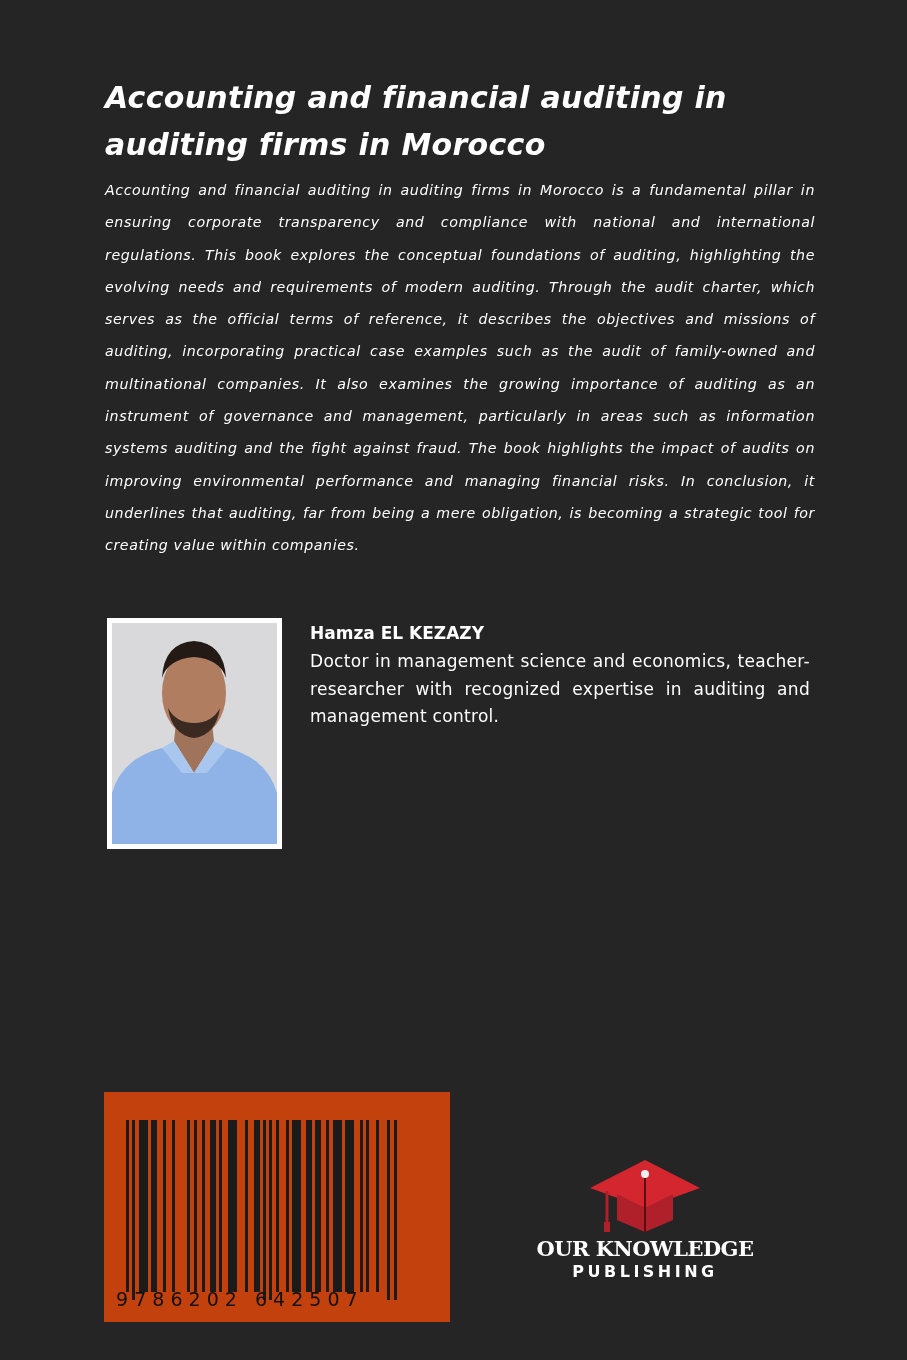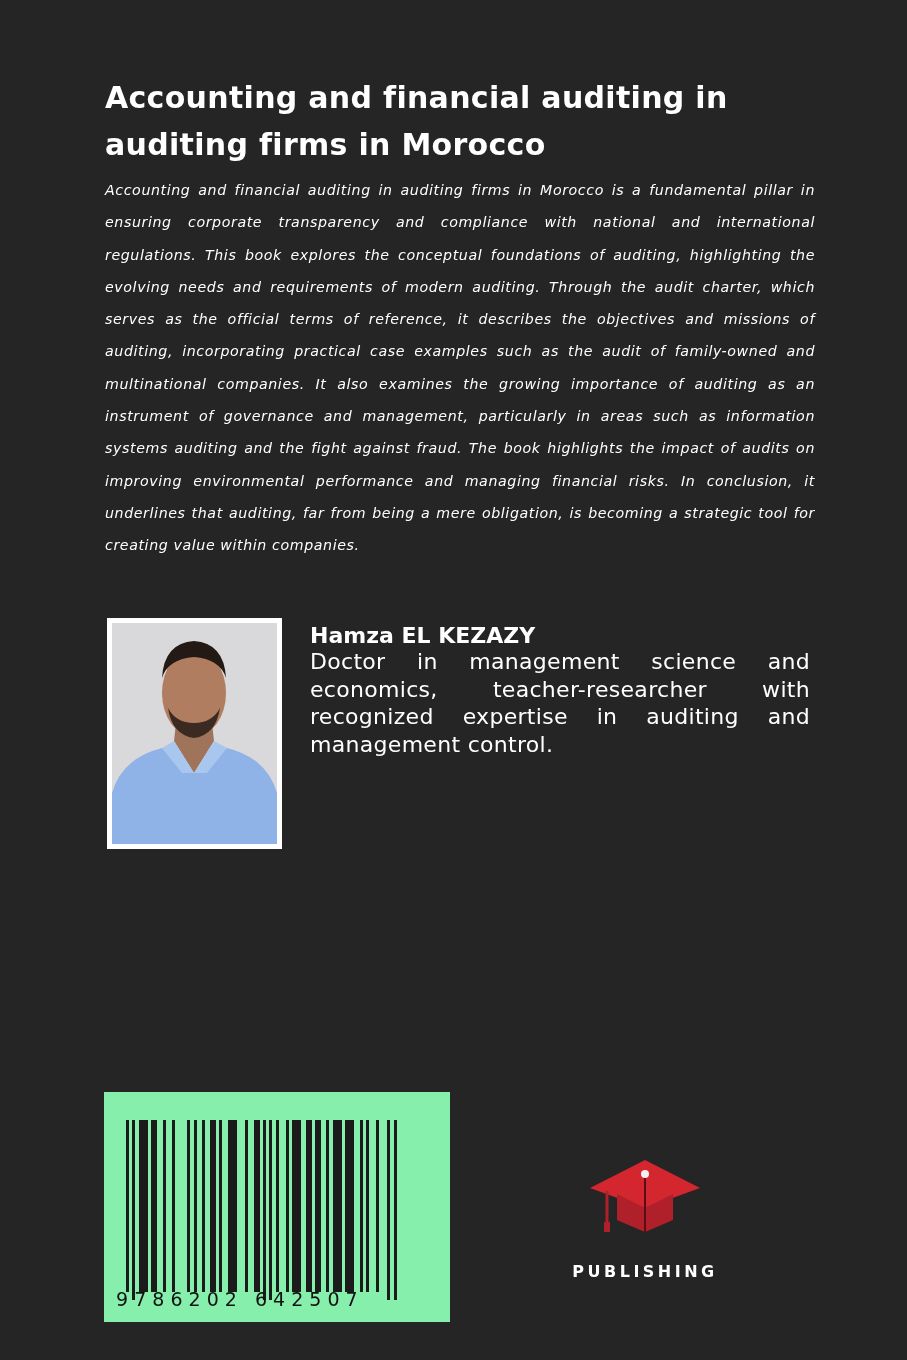--- a/index.html
+++ b/index.html
@@ -1,23 +1,23 @@
 <!DOCTYPE html>
 <html><head>
 <meta charset="utf-8">
 <style>
   html, body { margin:0; padding:0; }
   body { width:907px; height:1360px; background:#252525; position:relative; overflow:hidden; color:#fff; font-family:"DejaVu Sans", sans-serif; }
-  .title { position:absolute; left:105px; top:74px; width:720px; font-size:30px; font-weight:bold; line-height:47px; letter-spacing:0.3px; margin:0; }
+  .title { position:absolute; left:105px; top:74px; width:720px; font-size:30px; font-weight:bold; line-height:47px; letter-spacing:0.3px; margin:0;font-style:italic; }
   .blurb { position:absolute; left:105px; top:174px; width:710px; font-size:14.2px; line-height:32.3px; text-align:justify; letter-spacing:0.6px; margin:0;font-style:italic; }
   .photo-frame { position:absolute; left:107px; top:618px; width:175px; height:231px; background:#fff; box-sizing:border-box; padding:5px; }
   .photo { width:100%; height:100%; background:#d8d8da; position:relative; overflow:hidden; }
-  .author-name { position:absolute; left:310px; top:623px; font-size:22px; font-weight:bold; }
-  .author-bio { position:absolute; left:310px; top:648px; width:500px; font-size:22px; line-height:27.5px; text-align:justify; letter-spacing:0.3px; margin:0; }
-  .barcode-box { position:absolute; left:104px; top:1092px; width:346px; height:230px; background:#86efac; }
+  .author-name { position:absolute; left:310px; top:623px; font-size:17px; font-weight:bold; }
+  .author-bio { position:absolute; left:310px; top:648px; width:500px; font-size:17px; line-height:27.5px; text-align:justify; letter-spacing:0.3px; margin:0; }
+  .barcode-box { position:absolute; left:104px; top:1092px; width:346px; height:230px; background:#c2410c; }
   .barcode-digits { position:absolute; left:12px; top:196px; font-family:"DejaVu Sans", sans-serif; font-size:19px; color:#111; letter-spacing:0; }
   .logo { position:absolute; left:532px; top:1158px; width:230px; height:125px; }
   .logo-name { position:absolute; left:0; top:78px; width:226px; text-align:center; font-family:"DejaVu Serif", serif; font-weight:bold; font-size:21px; letter-spacing:-0.5px; color:#fff; }
   .logo-sub { position:absolute; left:0; top:104px; width:226px; text-align:center; font-size:16px; letter-spacing:3.5px; color:#fff; font-weight:bold; }
 </style>
 </head>
 <body>
 
 <h1 class="title">Accounting and financial auditing in auditing firms in Morocco</h1>
 <p class="blurb">Accounting and financial auditing in auditing firms in Morocco is a fundamental pillar in ensuring corporate transparency and compliance with national and international regulations. This book explores the conceptual foundations of auditing, highlighting the evolving needs and requirements of modern auditing. Through the audit charter, which serves as the official terms of reference, it describes the objectives and missions of auditing, incorporating practical case examples such as the audit of family-owned and multinational companies. It also examines the growing importance of auditing as an instrument of governance and management, particularly in areas such as information systems auditing and the fight against fraud. The book highlights the impact of audits on improving environmental performance and managing financial risks. In conclusion, it underlines that auditing, far from being a mere obligation, is becoming a strategic tool for creating value within companies.</p>
@@ -79,14 +79,15 @@
 
 <div class="logo">
   <svg width="226" height="80" viewBox="0 0 226 80">
     <polygon points="113,2 168,30 113,50 58,30" fill="#d3262e"></polygon>
     <polygon points="85,36 113,50 141,36 141,62 113,74 85,62" fill="#b0202a"></polygon>
     <line x1="113" y1="16" x2="113" y2="74" stroke="#5a0d12" stroke-width="2"></line>
     <circle cx="113" cy="16" r="4" fill="#f0f0f0"></circle>
     <line x1="75" y1="33" x2="75" y2="66" stroke="#b0202a" stroke-width="3"></line>
     <rect x="72" y="64" width="6" height="10" fill="#b0202a"></rect>
   </svg>
+  <div class="logo-name">OUR KNOWLEDGE</div>
   <div class="logo-sub">PUBLISHING</div>
 </div>
 
 </body></html>

